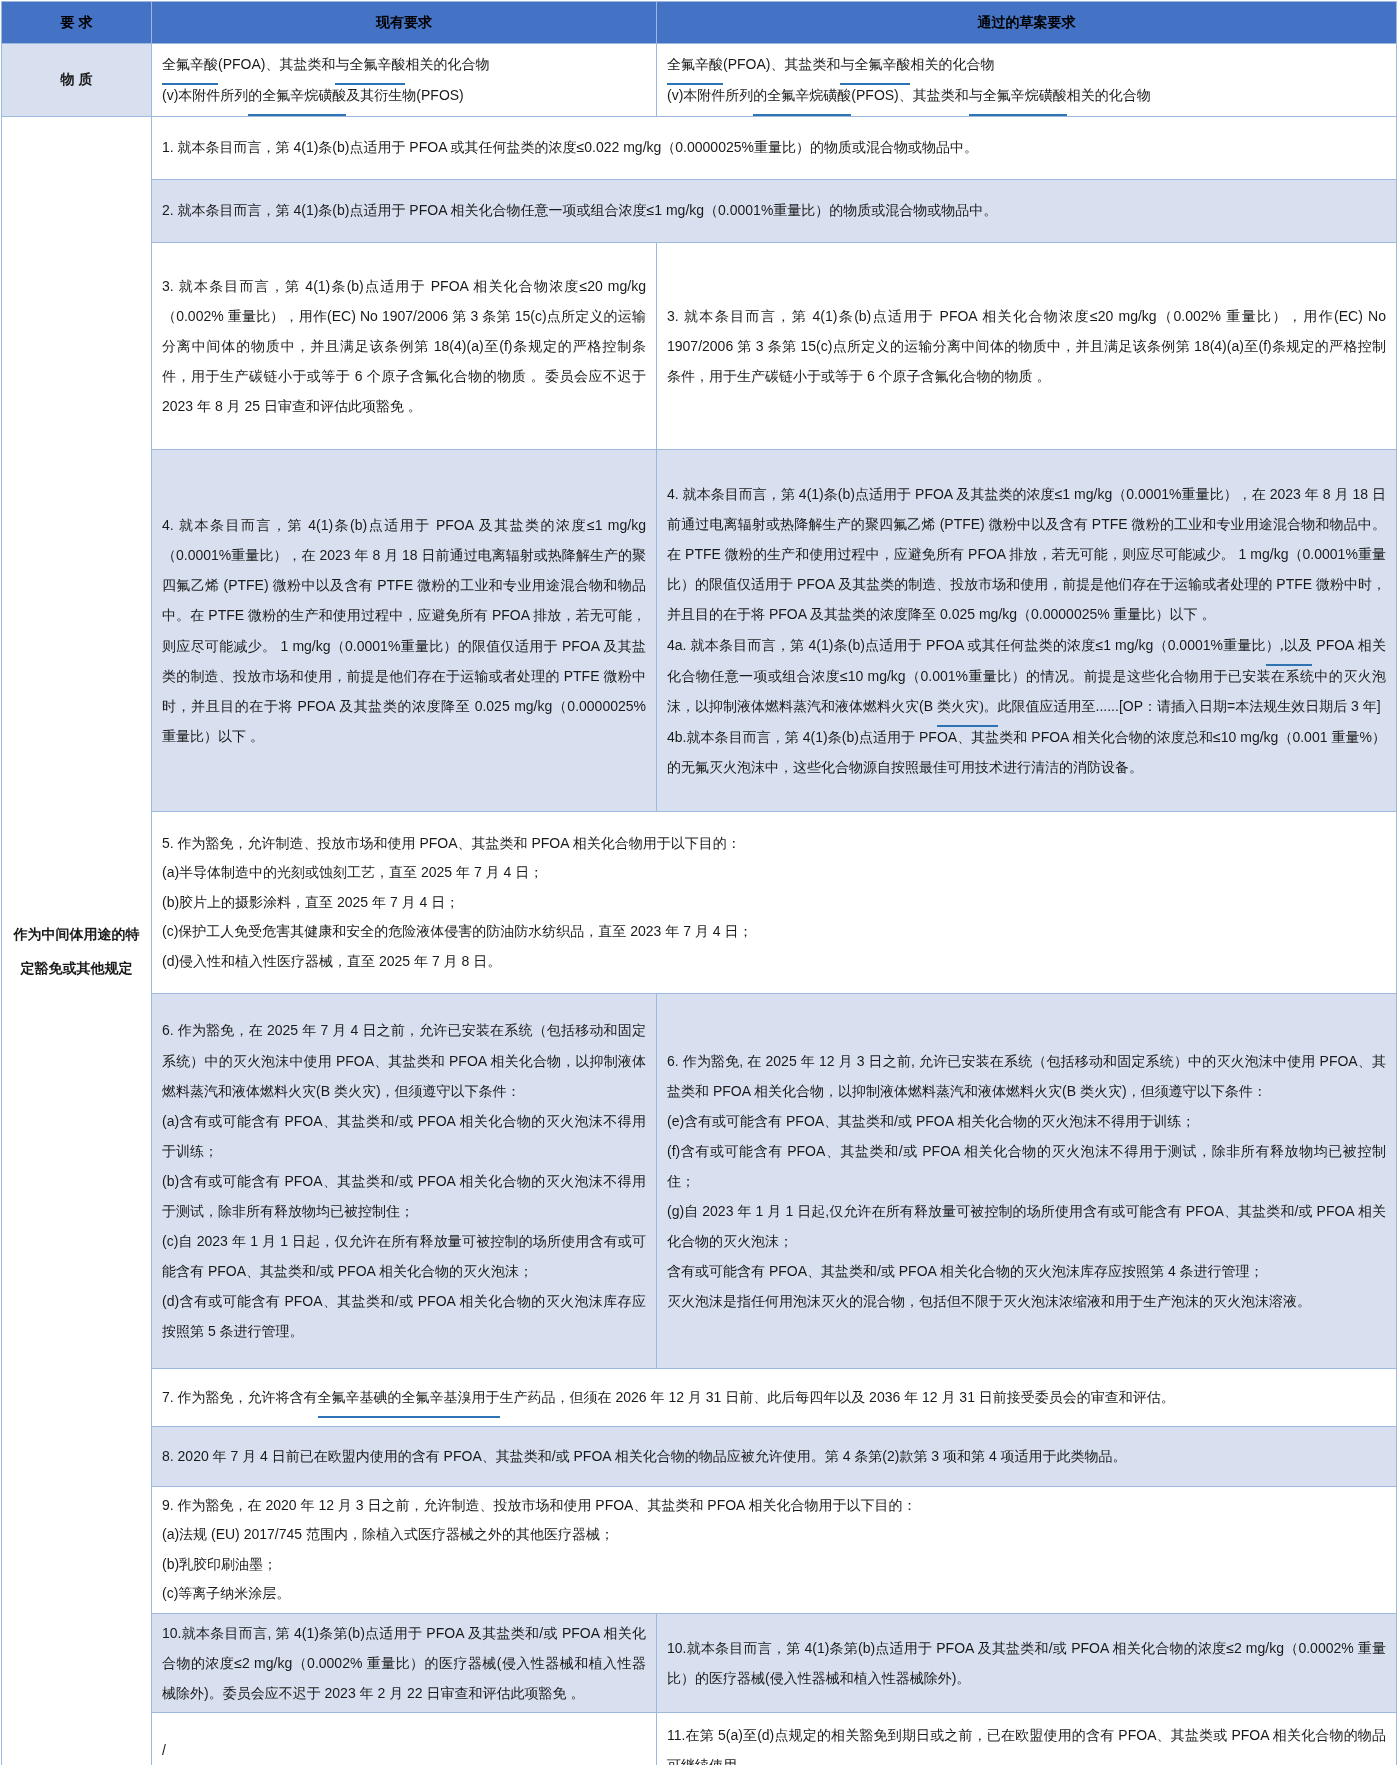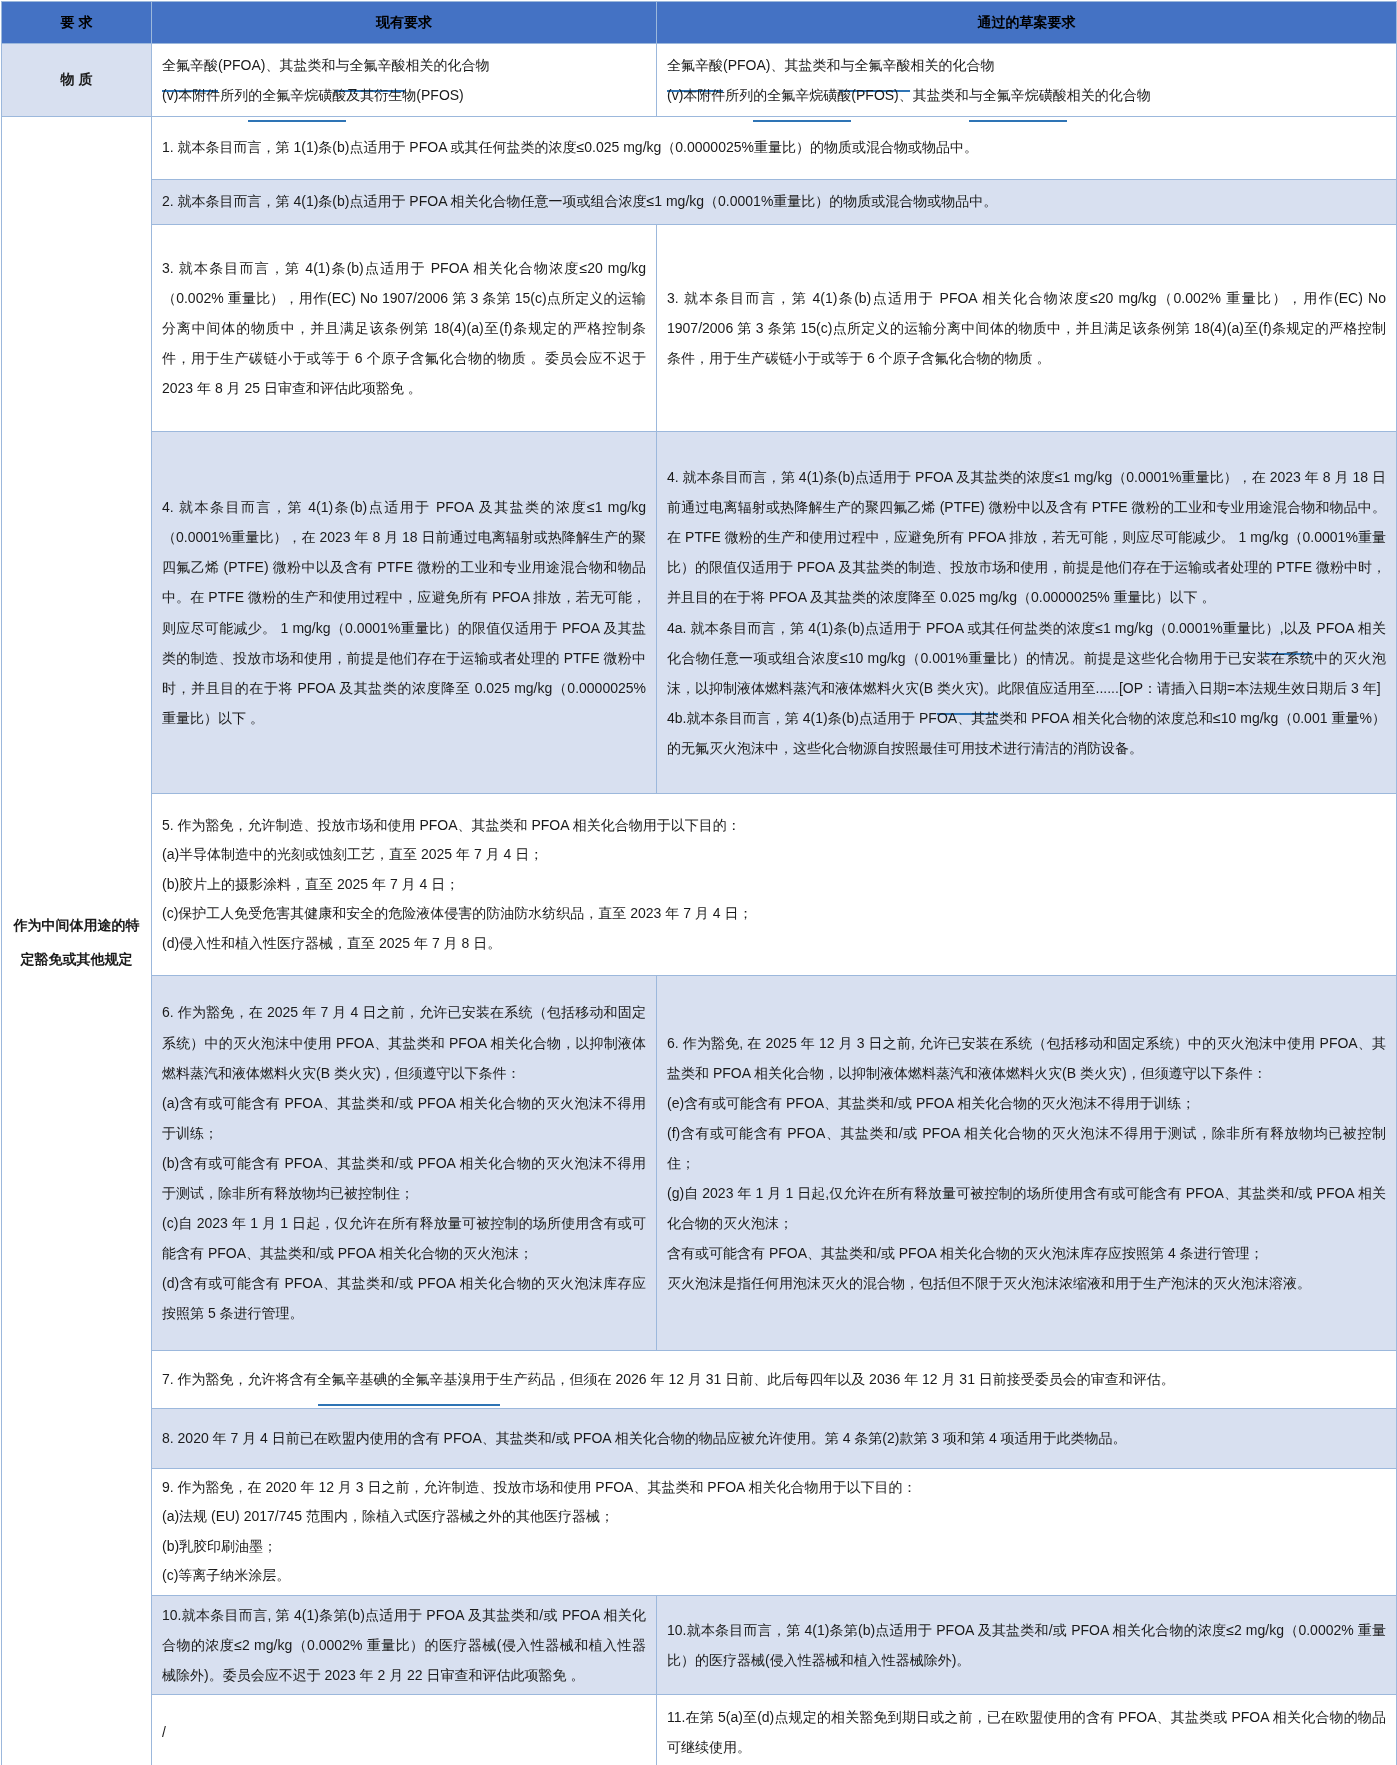--- a/index.html
+++ b/index.html
@@ -47,26 +47,27 @@
   td.cell{background:#fff;}
   td.cell p.para{
     margin:0;
     line-height:2.15;
     text-align:justify;
     text-justify:inter-ideograph;
   }
   td.sub p.para{line-height:2.1;}
   span.u{
     border-bottom:2px solid var(--underline);
-    padding-bottom:17px;
+    padding-bottom:11px;
+    font-family:Liberation Serif, serif;
   }
   
   tr.h-sub{height:73px;}
   tr.h-r1{height:63px;}
-  tr.h-r2{height:45px;}
+  tr.h-r2{height:63px;}
   tr.h-r3{height:207px;}
   tr.h-r4{height:362px;}
   tr.h-r5{height:182px;}
   tr.h-r6{height:375px;}
   tr.h-r7{height:58px;}
   tr.h-r8{height:60px;}
   tr.h-r9{height:98px;}
   tr.h-r10{height:80px;}
   tr.h-r11{height:75px;}
 </style>
@@ -96,21 +97,21 @@
           </td>
         <td class="cell">
             <p class="para"><span class="u">全氟辛酸</span><span>(PFOA)、其盐类和</span><span class="u">与全氟辛酸</span><span>相关的化合物</span></p>
             <p class="para"><span>(v)本附件所列</span><span class="u">的全氟辛烷磺酸</span><span>(PFOS)、其盐类和</span><span class="u">与全氟辛烷磺酸</span><span>相关的化合物</span></p>
           </td>
       </tr>
 
       <tr class="h-r1">
         <td class="label-cell category" rowspan="11">作为中间体用途的特定豁免或其他规定</td>
         <td class="cell sub" colspan="2">
-            <p class="para"><span>1. 就本条目而言，第 1(1)条(b)点适用于 PFOA 或其任何盐类的浓度≤0.025 mg/kg（0.0000025%重量比）的物质或混合物或物品中。</span></p>
+            <p class="para"><span>1. 就本条目而言，第 4(1)条(b)点适用于 PFOA 或其任何盐类的浓度≤0.022 mg/kg（0.0000025%重量比）的物质或混合物或物品中。</span></p>
           </td>
       </tr>
 
       <tr class="h-r2 shade">
         <td class="cell sub" colspan="2">
             <p class="para"><span>2. 就本条目而言，第 4(1)条(b)点适用于 PFOA 相关化合物任意一项或组合浓度≤1 mg/kg（0.0001%重量比）的物质或混合物或物品中。</span></p>
           </td>
       </tr>
 
       <tr class="h-r3">

